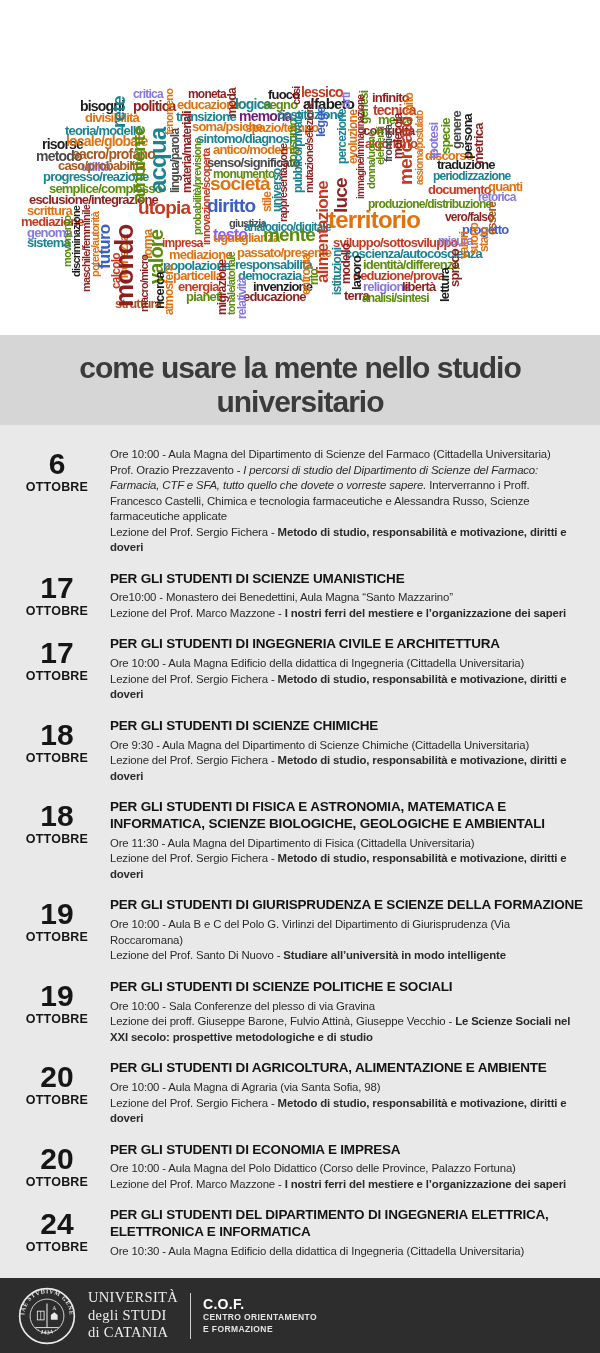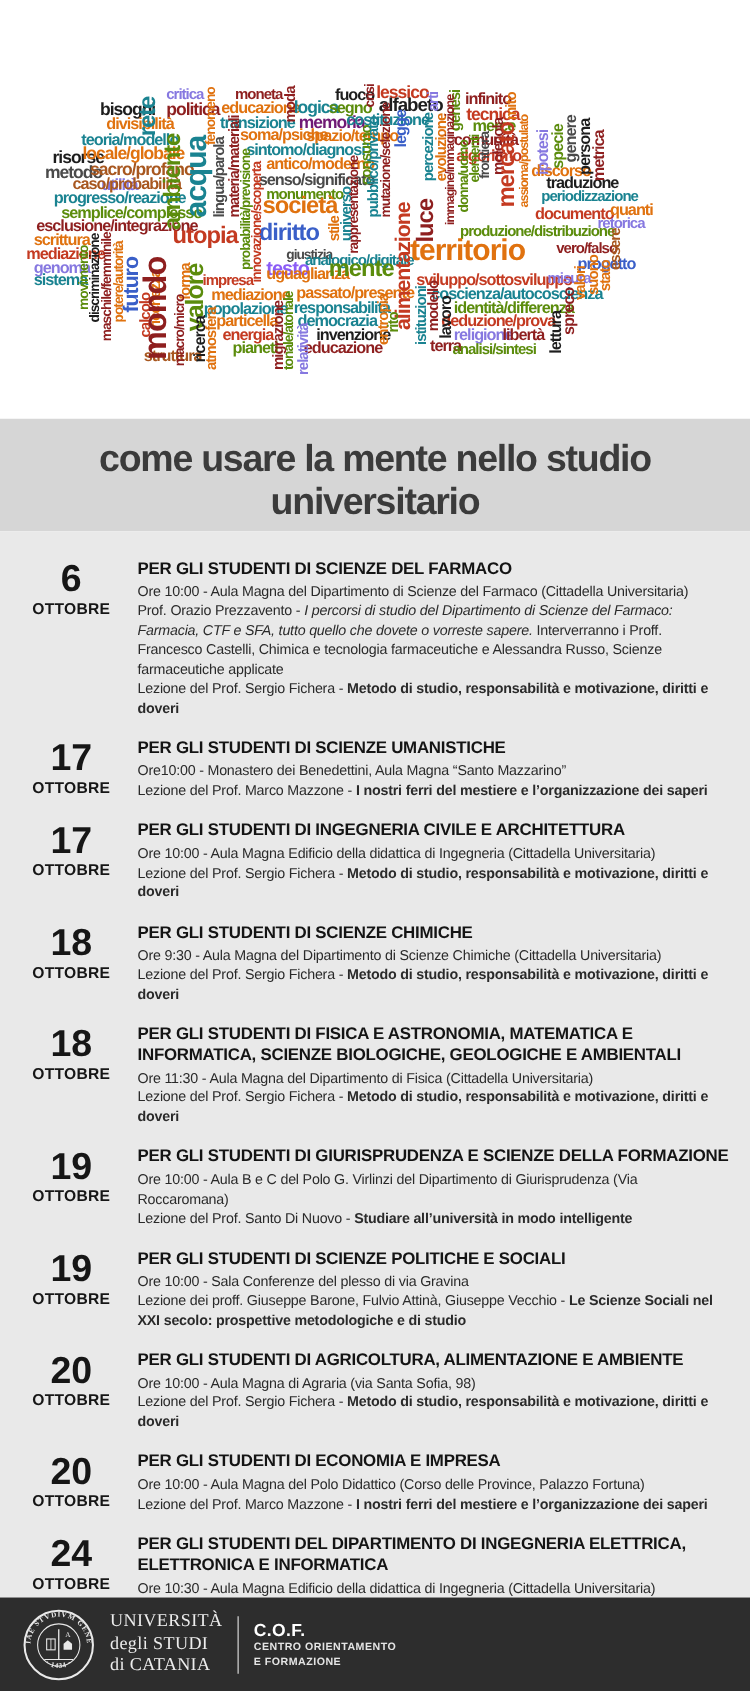--- a/index.html
+++ b/index.html
@@ -4,21 +4,21 @@
 <style>
   html,body{margin:0;padding:0;background:#fff;}
   .page{position:relative;width:600px;height:1353px;background:#ffffff;overflow:hidden;
         font-family:"Liberation Sans",sans-serif;}
   
   .hdr{position:absolute;top:0;left:0;width:600px;height:76px;}
   .hdr .title{padding:14px 0 0 22px;font-size:47px;font-weight:700;letter-spacing:-3px;
               color:#3b3b3b;line-height:1;white-space:nowrap;}
   .hdr .slash{color:#8f8f8f;padding:0 4px;}
   
-  .cloud{position:absolute;top:64px;left:0;width:588px;height:259px;}
+  .cloud{position:absolute;top:83px;left:0;width:588px;height:259px;}
   .cw{position:absolute;font-weight:700;letter-spacing:-0.8px;line-height:1;white-space:nowrap;}
   .cw.v{transform:rotate(-90deg);transform-origin:0 0;}
   
   .band{position:absolute;top:335px;left:0;width:600px;height:90px;background:#d6d6d6;text-align:center;}
   .band .heading{margin-top:16px;font-size:30px;font-weight:700;letter-spacing:-1px;color:#3b3b3b;}
   .band .banner{display:inline-block;margin-top:7px;background:#c8431f;color:#ffffff;
                 font-size:19px;font-weight:700;letter-spacing:-0.3px;padding:3px 0 4px 10px;}
   
   .events{position:absolute;top:425px;left:0;width:600px;height:853px;background:#e9e9e9;
           box-sizing:border-box;padding:22px 14px 0 18px;overflow:hidden;}
@@ -196,21 +196,20 @@
     <div class="banner">LEZIONI INTRODUTTIVE PER LE MATRICOLE A.A. 2016/17</div>
   </div>
 
   <div class="events">
       <div class="event">
         <div class="date">
           <div class="day">6</div>
           <div class="month">OTTOBRE</div>
         </div>
         <div class="ebody">
-          <div class="etitle">PER GLI STUDENTI DI SCIENZE DEL FARMACO</div>
           <div class="eline"><span class="seg">Ore 10:00 - Aula Magna del Dipartimento di Scienze del Farmaco (Cittadella Universitaria)</span></div>
           <div class="eline"><span class="seg">Prof. Orazio Prezzavento - </span><span class="seg it">I percorsi di studio del Dipartimento di Scienze del Farmaco: Farmacia, CTF e SFA, tutto quello che dovete o vorreste sapere.</span><span class="seg"> Interverranno i Proff. Francesco Castelli, Chimica e tecnologia farmaceutiche e Alessandra Russo, Scienze farmaceutiche applicate</span></div>
           <div class="eline"><span class="seg">Lezione del Prof. Sergio Fichera - </span><span class="seg bd">Metodo di studio, responsabilità e motivazione, diritti e doveri</span></div>
         </div>
       </div>
       <div class="event">
         <div class="date">
           <div class="day">17</div>
           <div class="month">OTTOBRE</div>
         </div>

